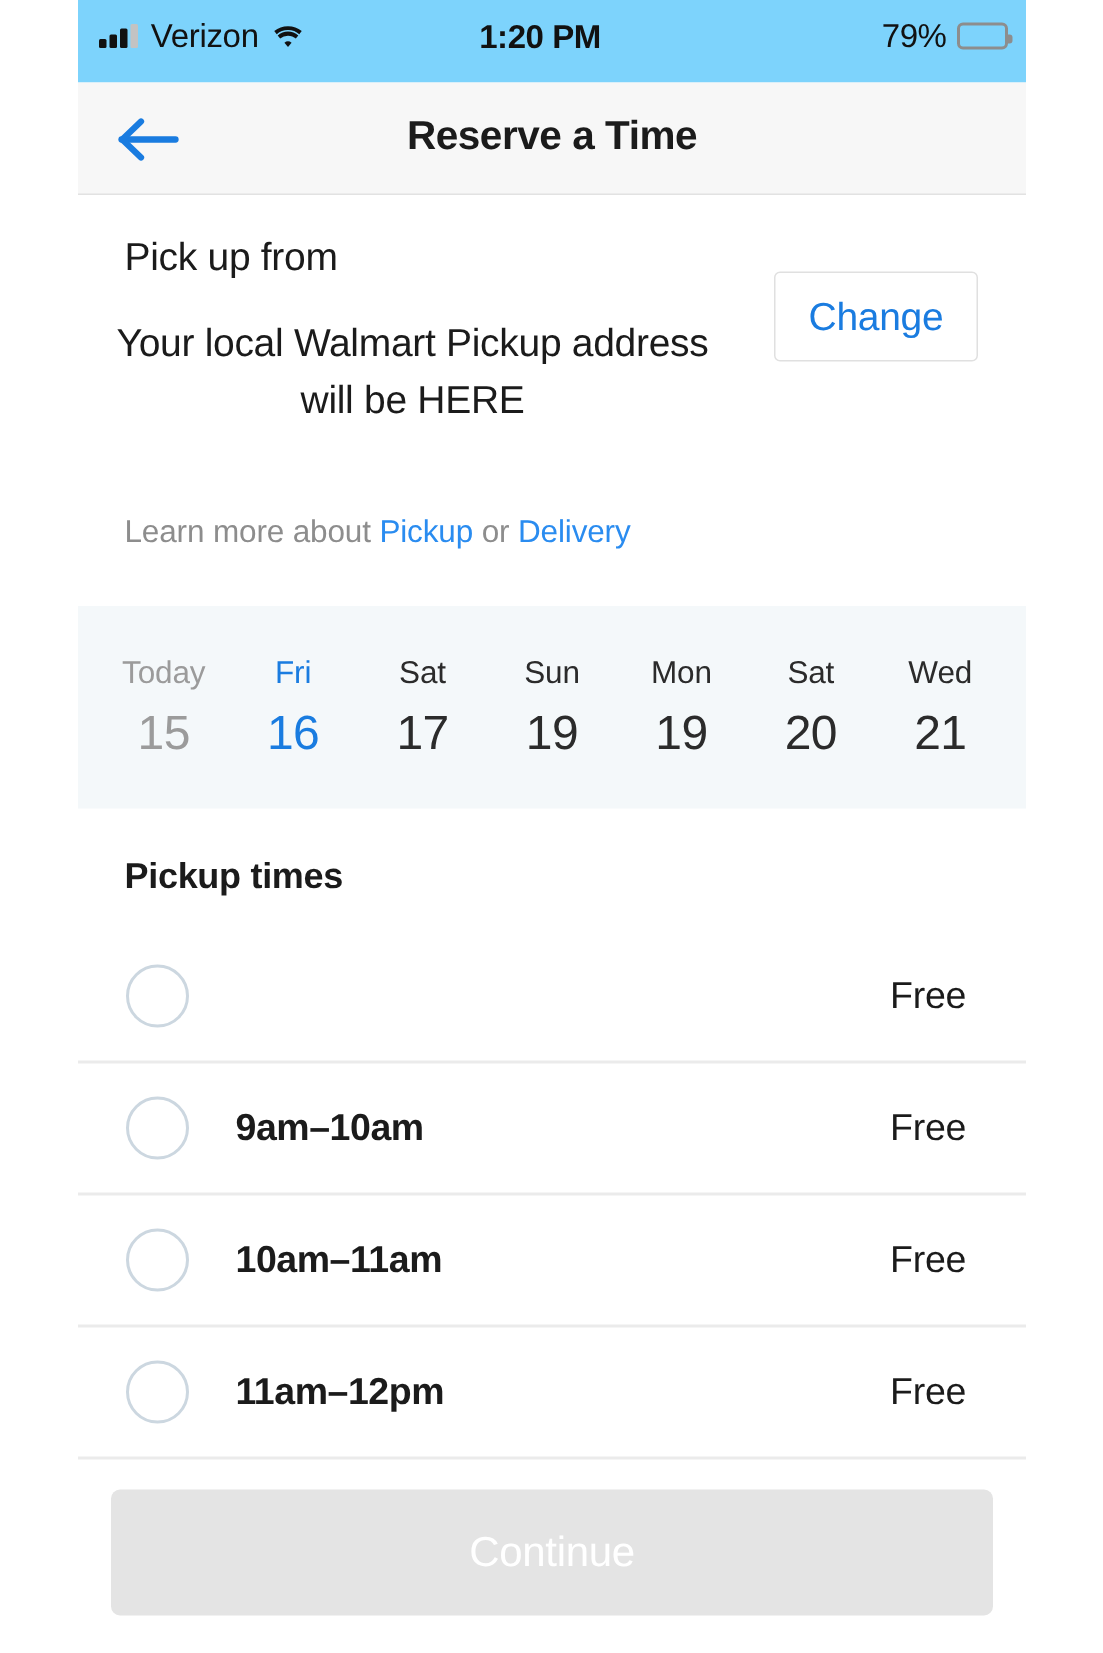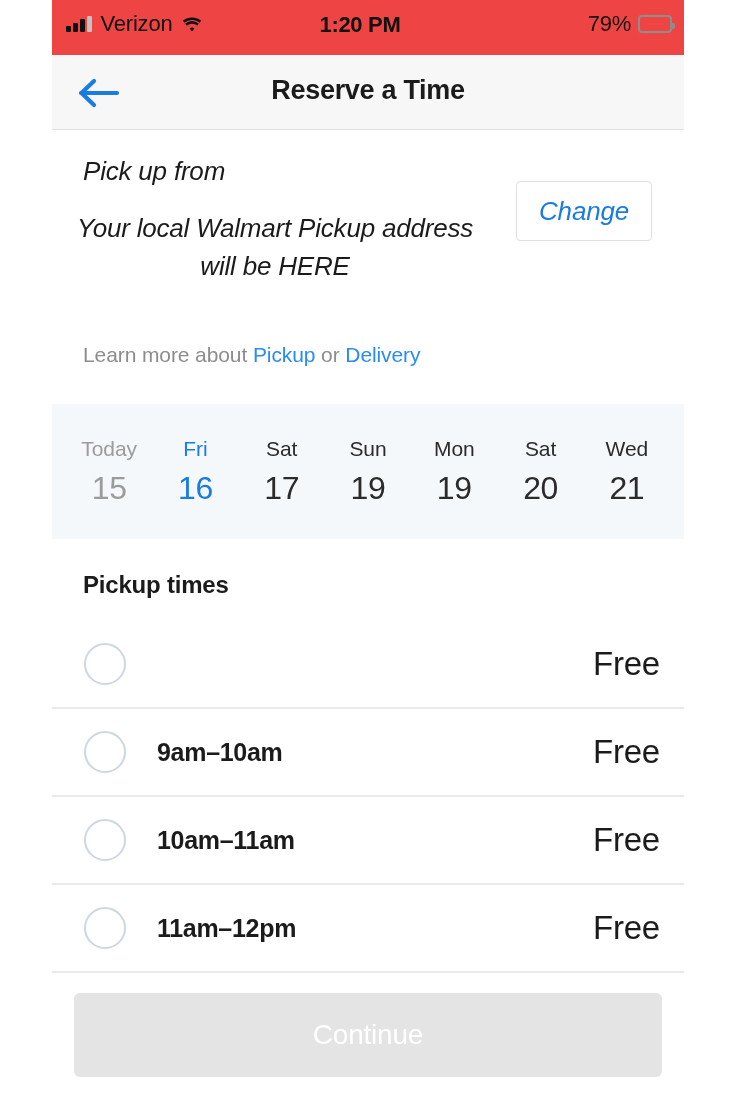--- a/index.html
+++ b/index.html
@@ -23,21 +23,21 @@
     top: 0;
     width: 632px;
     height: 1102px;
     background: #ffffff;
     overflow: hidden;
   }
 
   
   .statusbar {
     height: 55px;
-    background: #ef4444;
+    background: #7dd3fc;
     position: relative;
   }
   .sb-left {
     position: absolute;
     left: 14px;
     top: 11px;
     display: flex;
     align-items: center;
     gap: 9px;
   }
@@ -137,21 +137,20 @@
     font-size: 27px;
     font-weight: bold;
     color: #1b1b1b;
     letter-spacing: -0.3px;
   }
 
   
   .pickup-block {
     position: relative;
     padding: 26px 0 0 0;
-    font-style: italic;
   }
   .section-label {
     font-size: 26px;
     font-weight: 500;
     color: #1b1b1b;
     margin-left: 31px;
     letter-spacing: -0.2px;
   }
   .address-row {
     position: relative;
@@ -261,22 +260,22 @@
   }
   .time-label {
     margin-left: 31px;
     font-size: 25px;
     font-weight: bold;
     color: #1b1b1b;
     letter-spacing: -0.3px;
   }
   .time-price {
     position: absolute;
-    right: 24px;
-    font-size: 33px;
+    right: 40px;
+    font-size: 25px;
     color: #1b1b1b;
     letter-spacing: -0.2px;
   }
 
   
   .continue-wrap { padding: 20px 22px 0 22px; }
   .continue-btn {
     height: 84px;
     background: #e4e4e4;
     border: none;

